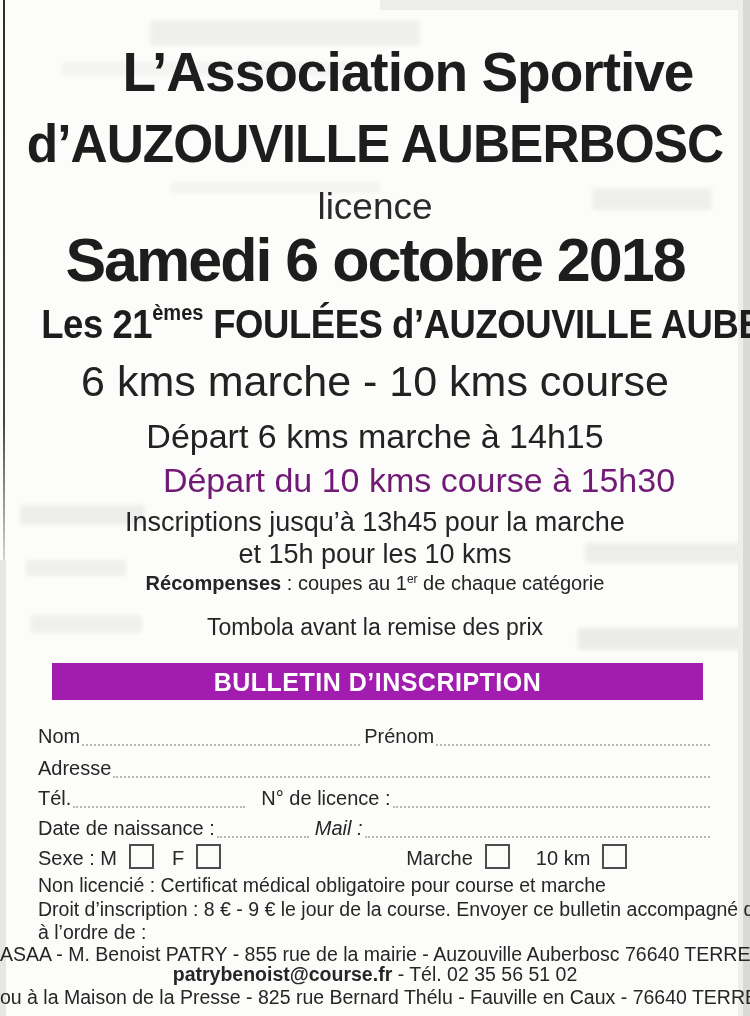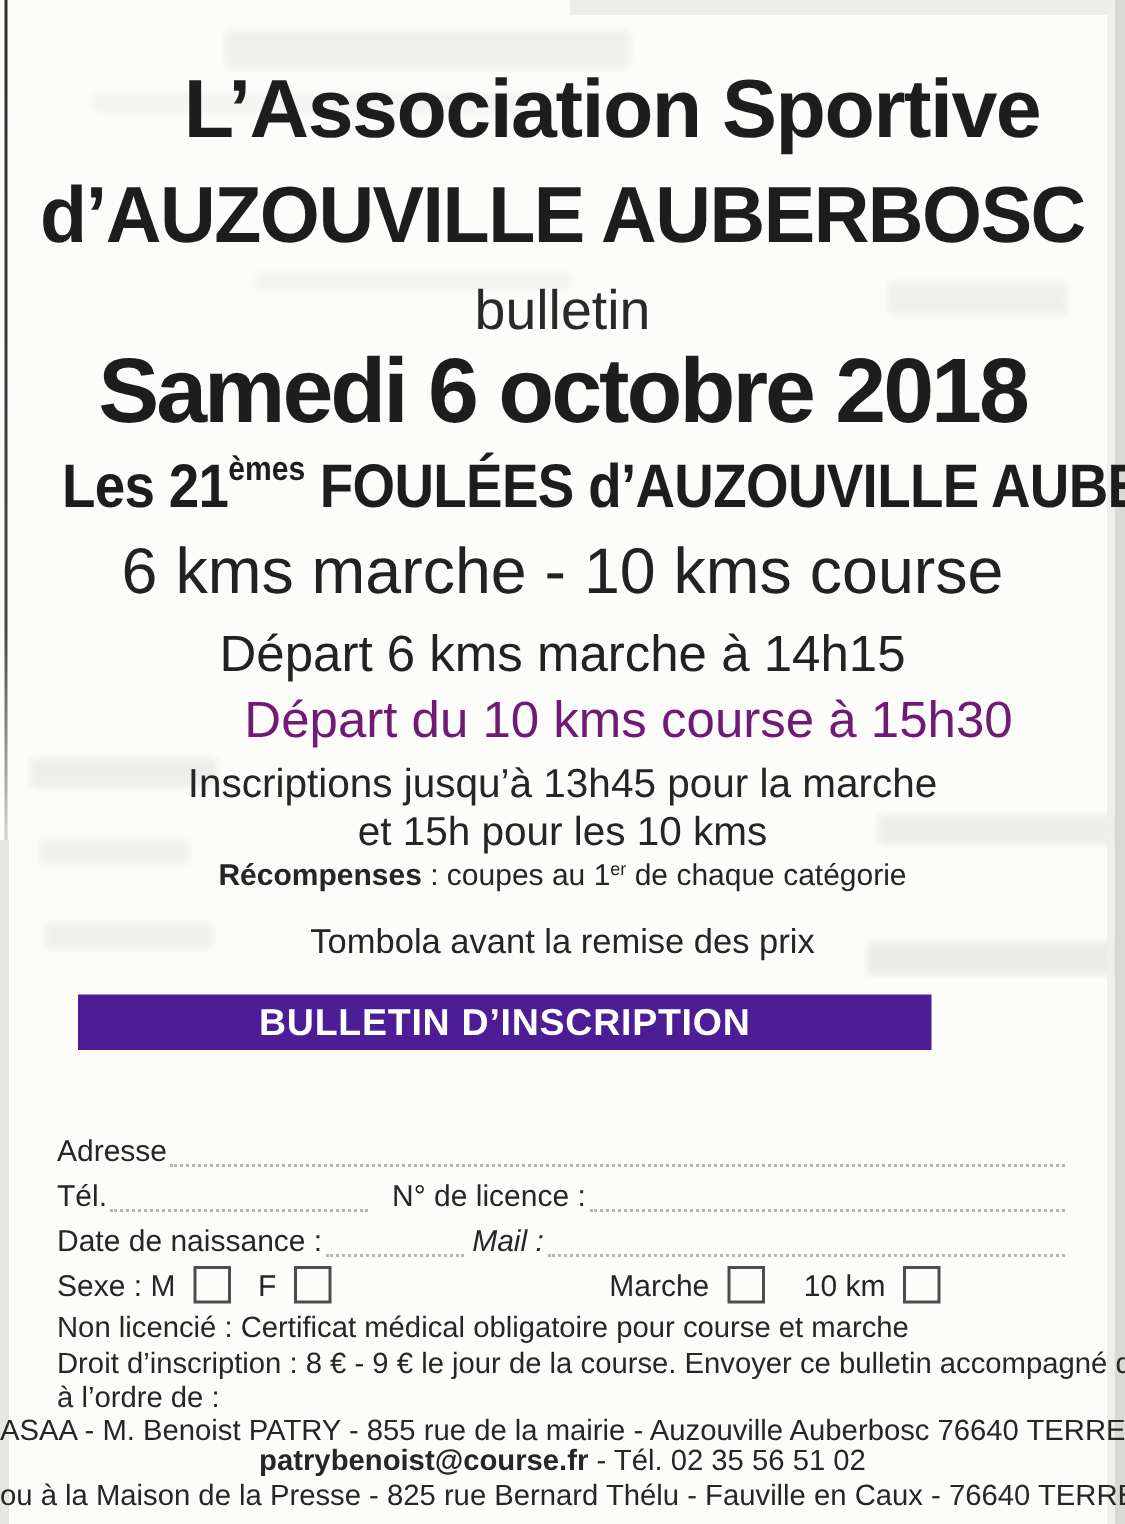--- a/index.html
+++ b/index.html
@@ -23,21 +23,21 @@
   .t-dep2{top:461px;font-size:34px;font-weight:400;color:#701a75;padding-left:44px;}
   .t-insc1{top:507px;font-size:27px;color:#252525;}
   .t-insc2{top:539px;font-size:27px;color:#252525;}
   .t-rec{top:572px;font-size:20px;color:#252525;}
   .t-rec b{font-weight:700;}
   .t-rec sup{font-size:60%;vertical-align:7px;}
   .t-tombola{top:614px;font-size:23px;color:#252525;}
 
   
   .banner{
-    left:52px;top:663px;width:569px;height:37px;background:#4c1d95;
+    left:52px;top:663px;width:651px;height:37px;background:#a21caf;
     color:#fff;text-align:center;font-weight:700;font-size:25px;
     line-height:38px;letter-spacing:.5px;
   }
 
   
   .frow{position:absolute;left:38px;right:40px;display:flex;align-items:flex-end;
         font-size:20px;color:#262626;height:26px;white-space:nowrap;}
   .frow .lbl{flex:0 0 auto;}
   .dots{border-bottom:2px dotted #b8b8b0;align-self:flex-end;margin:0 0 2px 2px;height:10px;}
   .grow{flex:1 1 auto;}
@@ -72,33 +72,39 @@
   <div class="ghost" style="left:585px;top:543px;width:160px;height:20px;opacity:.06;"></div>
   <div class="ghost" style="left:578px;top:628px;width:168px;height:22px;opacity:.07;"></div>
   <div class="fold-line"></div>
   <div class="left-band"></div>
   <div class="right-band"></div>
   <div class="right-band2"></div>
   <div class="top-band"></div>
 
   <div class="abs ctr t-assoc1">L’Association Sportive</div>
   <div class="abs ctr t-assoc2">d’AUZOUVILLE AUBERBOSC</div>
-  <div class="abs ctr t-organise">bulletin</div>
+  <div class="abs ctr t-organise">licence</div>
   <div class="abs ctr t-date">Samedi 6 octobre 2018</div>
   <div class="abs ctr t-edition"><span>Les 21</span><sup>èmes</sup><span> FOULÉES d’AUZOUVILLE AUBERBOSC</span></div>
   <div class="abs ctr t-dist">6 kms marche - 10 kms course</div>
   <div class="abs ctr t-dep1">Départ 6 kms marche à 14h15</div>
   <div class="abs ctr t-dep2">Départ du 10 kms course à 15h30</div>
   <div class="abs ctr t-insc1">Inscriptions jusqu’à 13h45 pour la marche</div>
   <div class="abs ctr t-insc2">et 15h pour les 10 kms</div>
   <div class="abs ctr t-rec"><b>Récompenses</b><span> : </span><span>coupes au 1</span><sup>er</sup><span> de chaque catégorie</span></div>
   <div class="abs ctr t-tombola">Tombola avant la remise des prix</div>
 
   <div class="abs banner">BULLETIN D’INSCRIPTION</div>
 
+  <div class="frow" style="top:722px;">
+    <span class="lbl">Nom</span>
+    <span class="dots" style="width:278px;"></span>
+    <span class="lbl" style="margin-left:4px;">Prénom</span>
+    <span class="dots grow"></span>
+  </div>
 
   <div class="frow" style="top:754px;">
     <span class="lbl">Adresse</span>
     <span class="dots grow"></span>
   </div>
 
   <div class="frow" style="top:784px;">
     <span class="lbl">Tél.</span>
     <span class="dots" style="width:172px;"></span>
     <span class="lbl" style="margin-left:16px;">N° de licence :</span>

